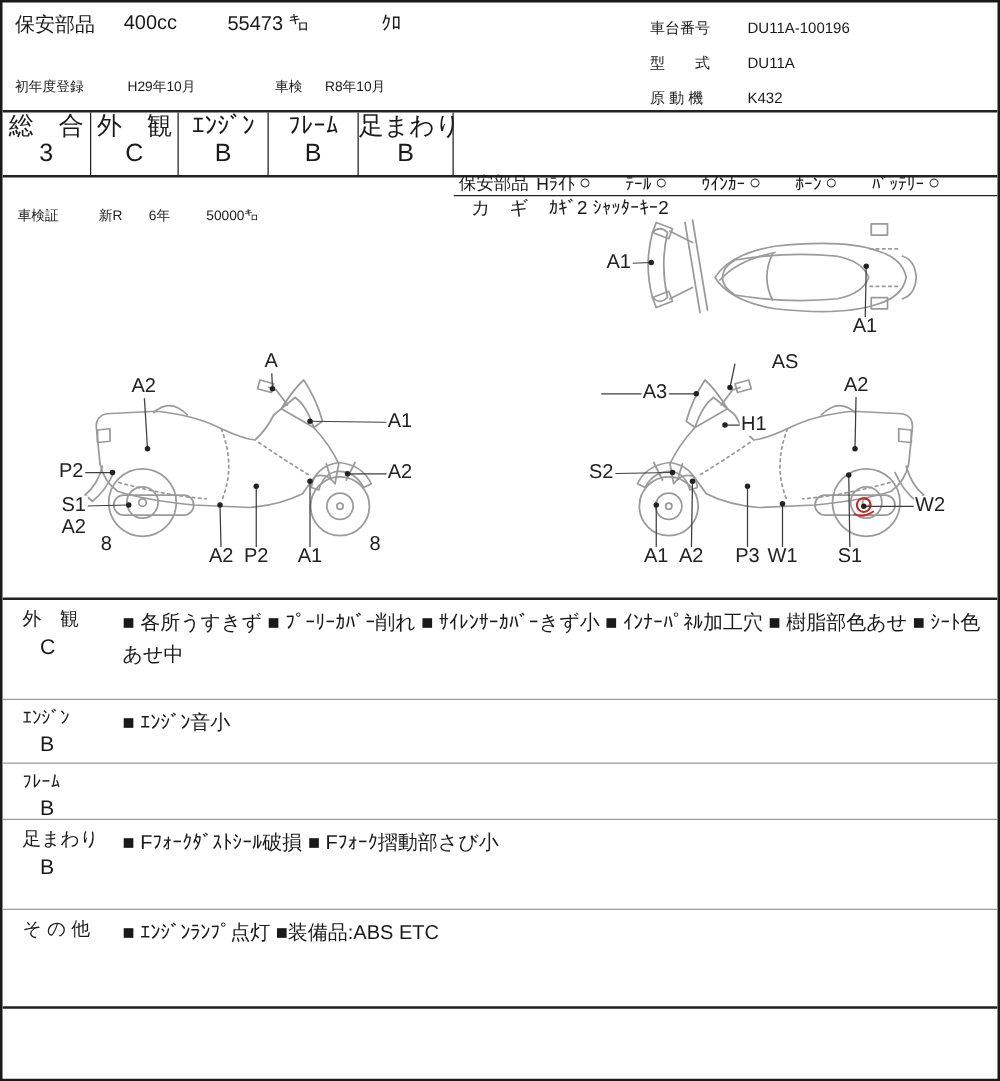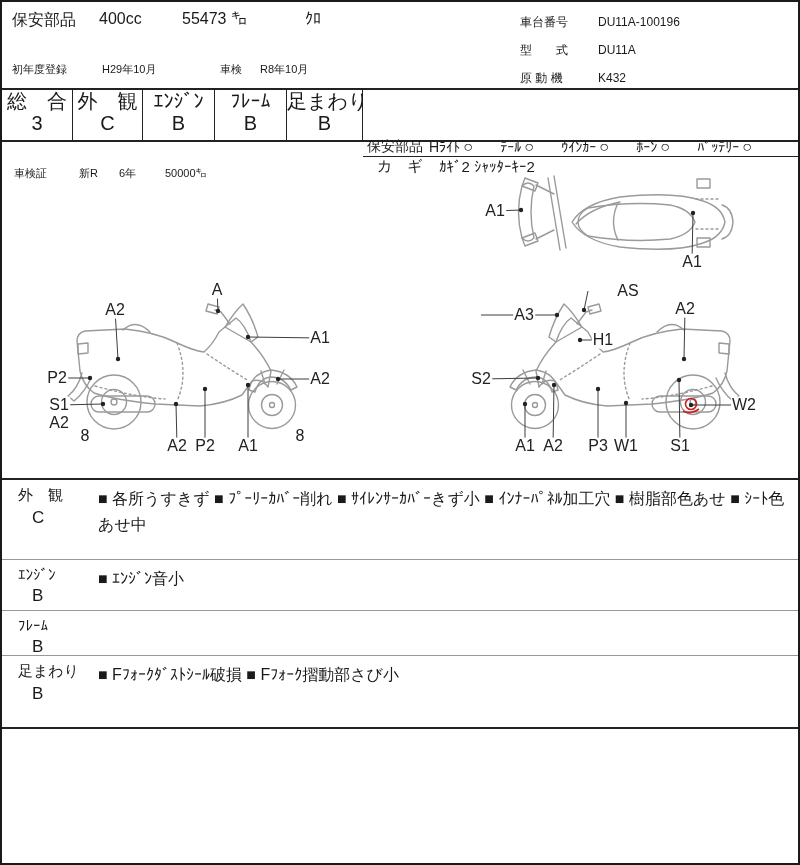--- a/index.html
+++ b/index.html
@@ -303,16 +303,23 @@
         <div class="cond-grade">B</div>
       </div>
     </div>
     <div class="cond-row cr3">
       <div class="cond-label-col">
         <div class="cond-label">足まわり</div>
         <div class="cond-grade">B</div>
       </div>
       <div class="cond-notes">■ Fﾌｫｰｸﾀﾞｽﾄｼｰﾙ破損 ■ Fﾌｫｰｸ摺動部さび小</div>
     </div>
+    <div class="cond-row cr4">
+      <div class="cond-label-col">
+        <div class="cond-label">そ の 他</div>
+        <div class="cond-grade"></div>
+      </div>
+      <div class="cond-notes">■ ｴﾝｼﾞﾝﾗﾝﾌﾟ点灯 ■装備品:ABS ETC</div>
+    </div>
     <div class="cond-empty"></div>
   </div>
 
 </div>
 
 </body></html>

